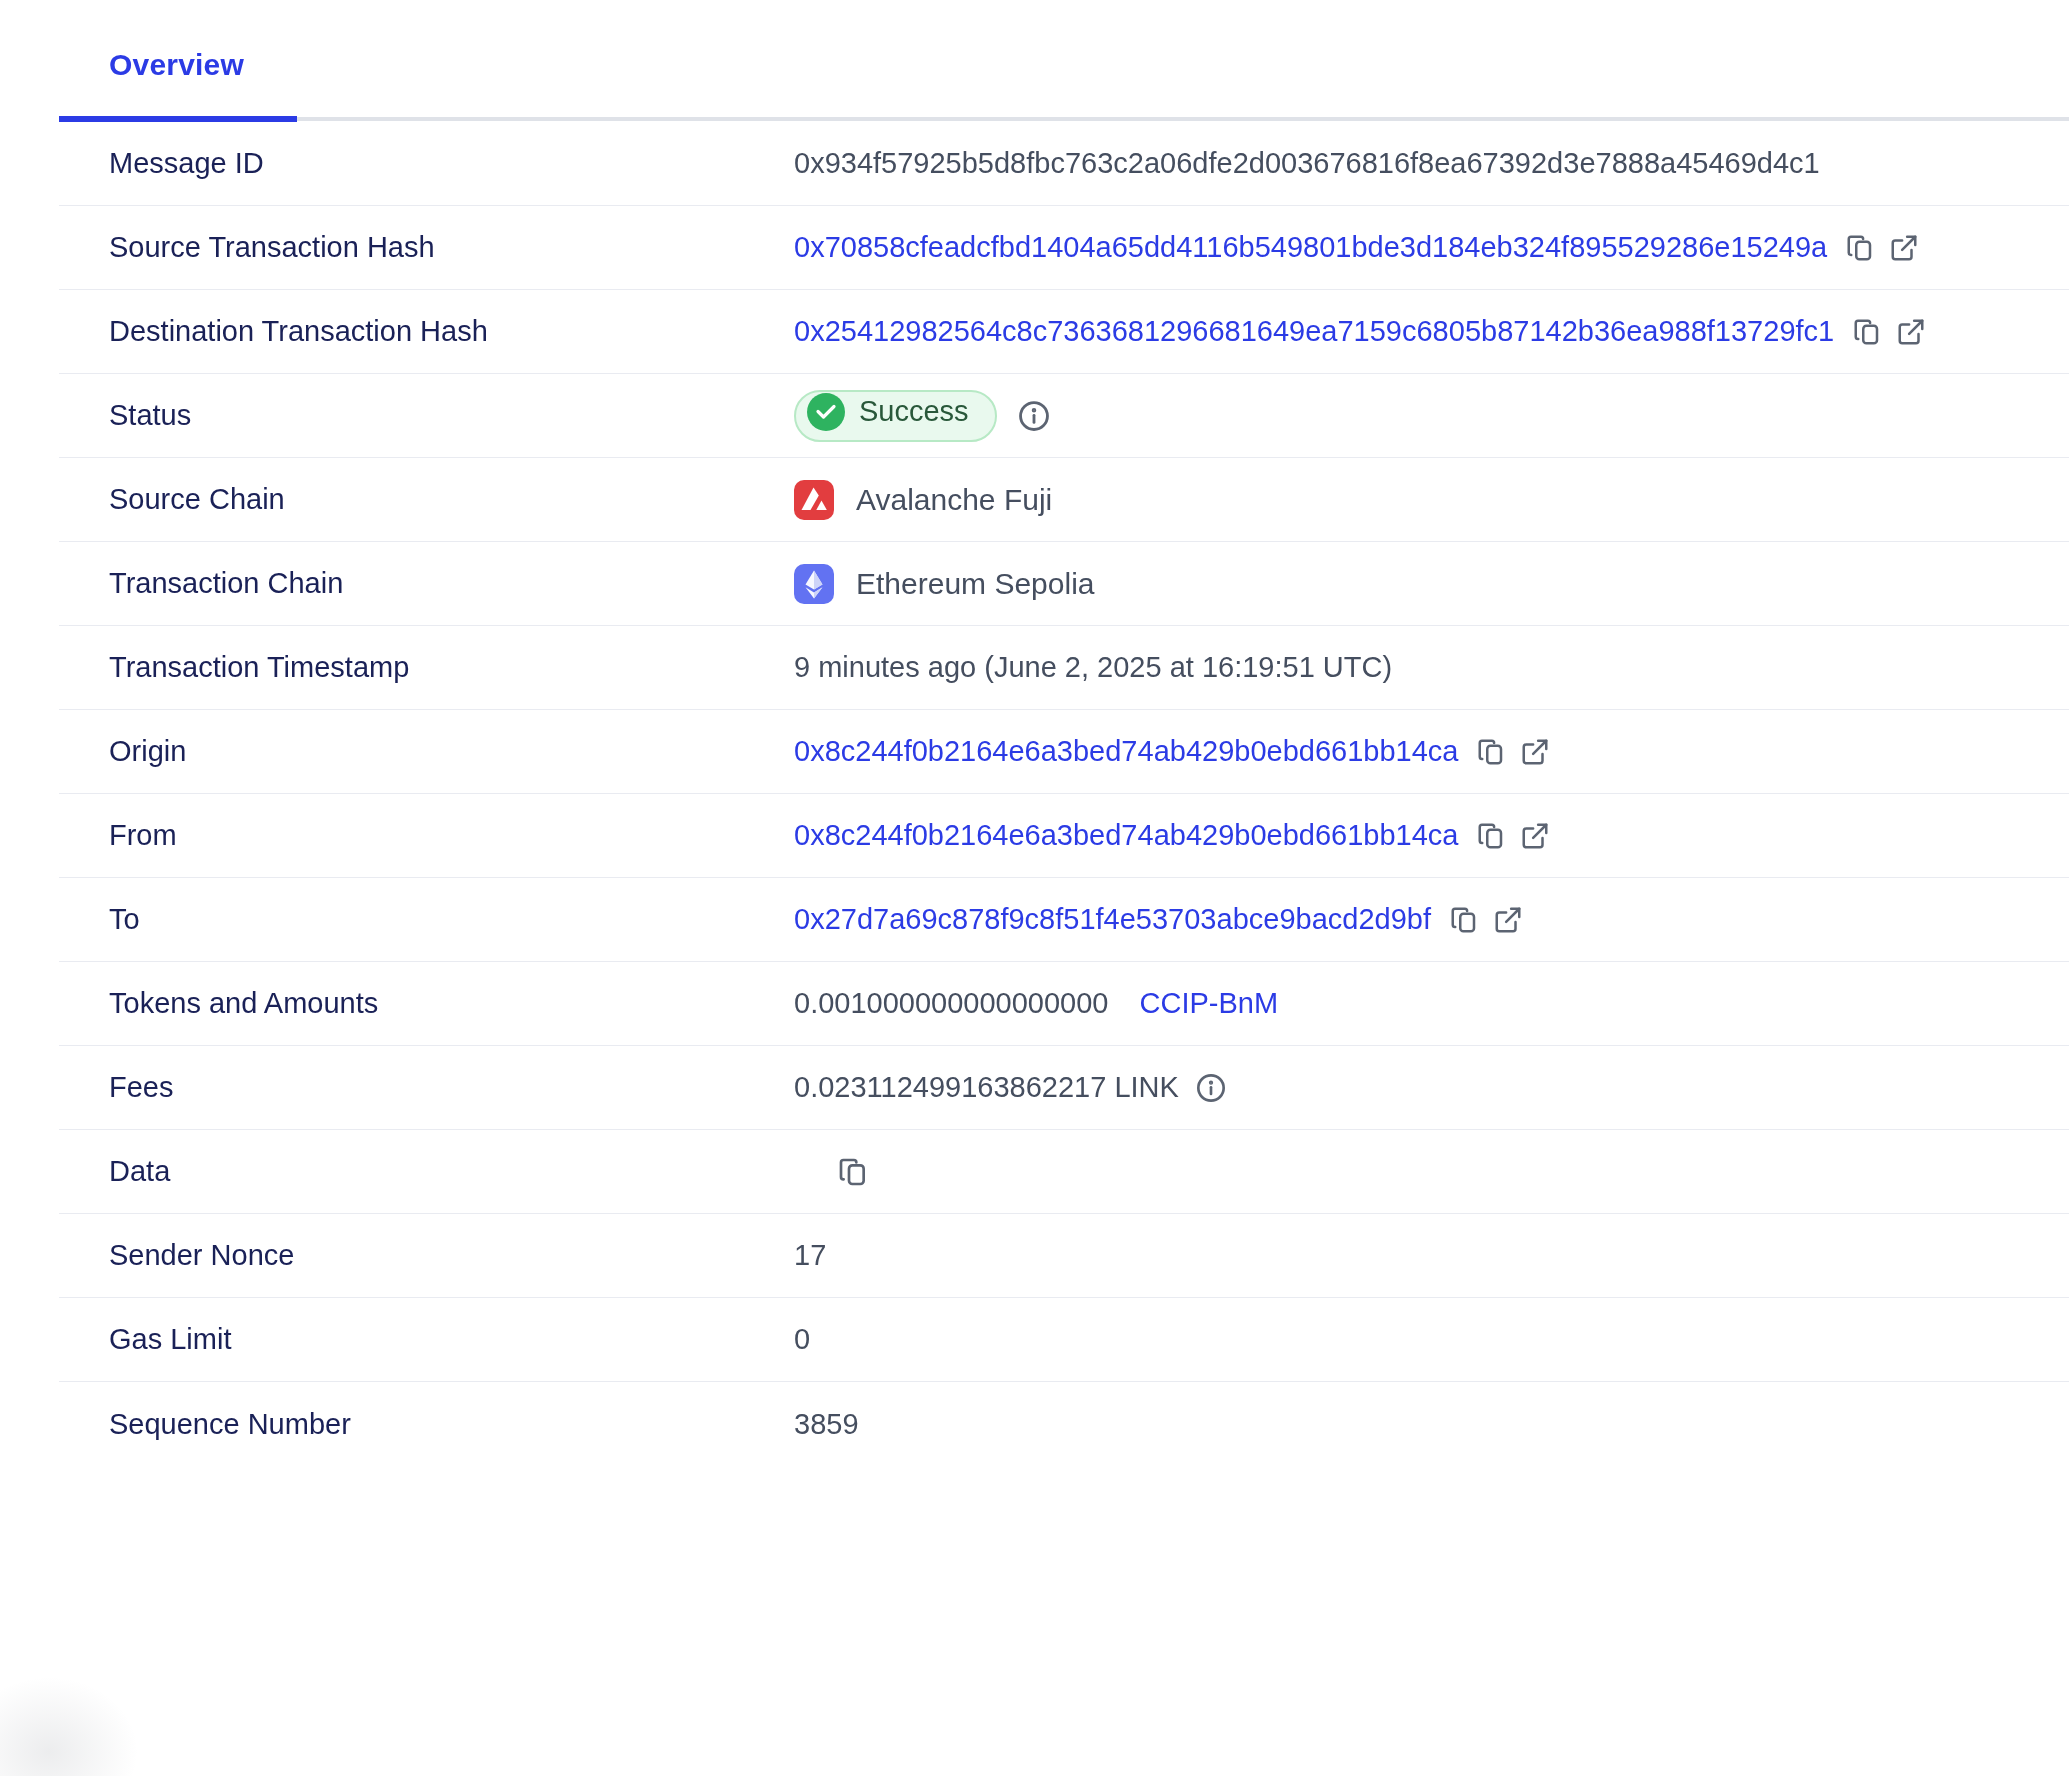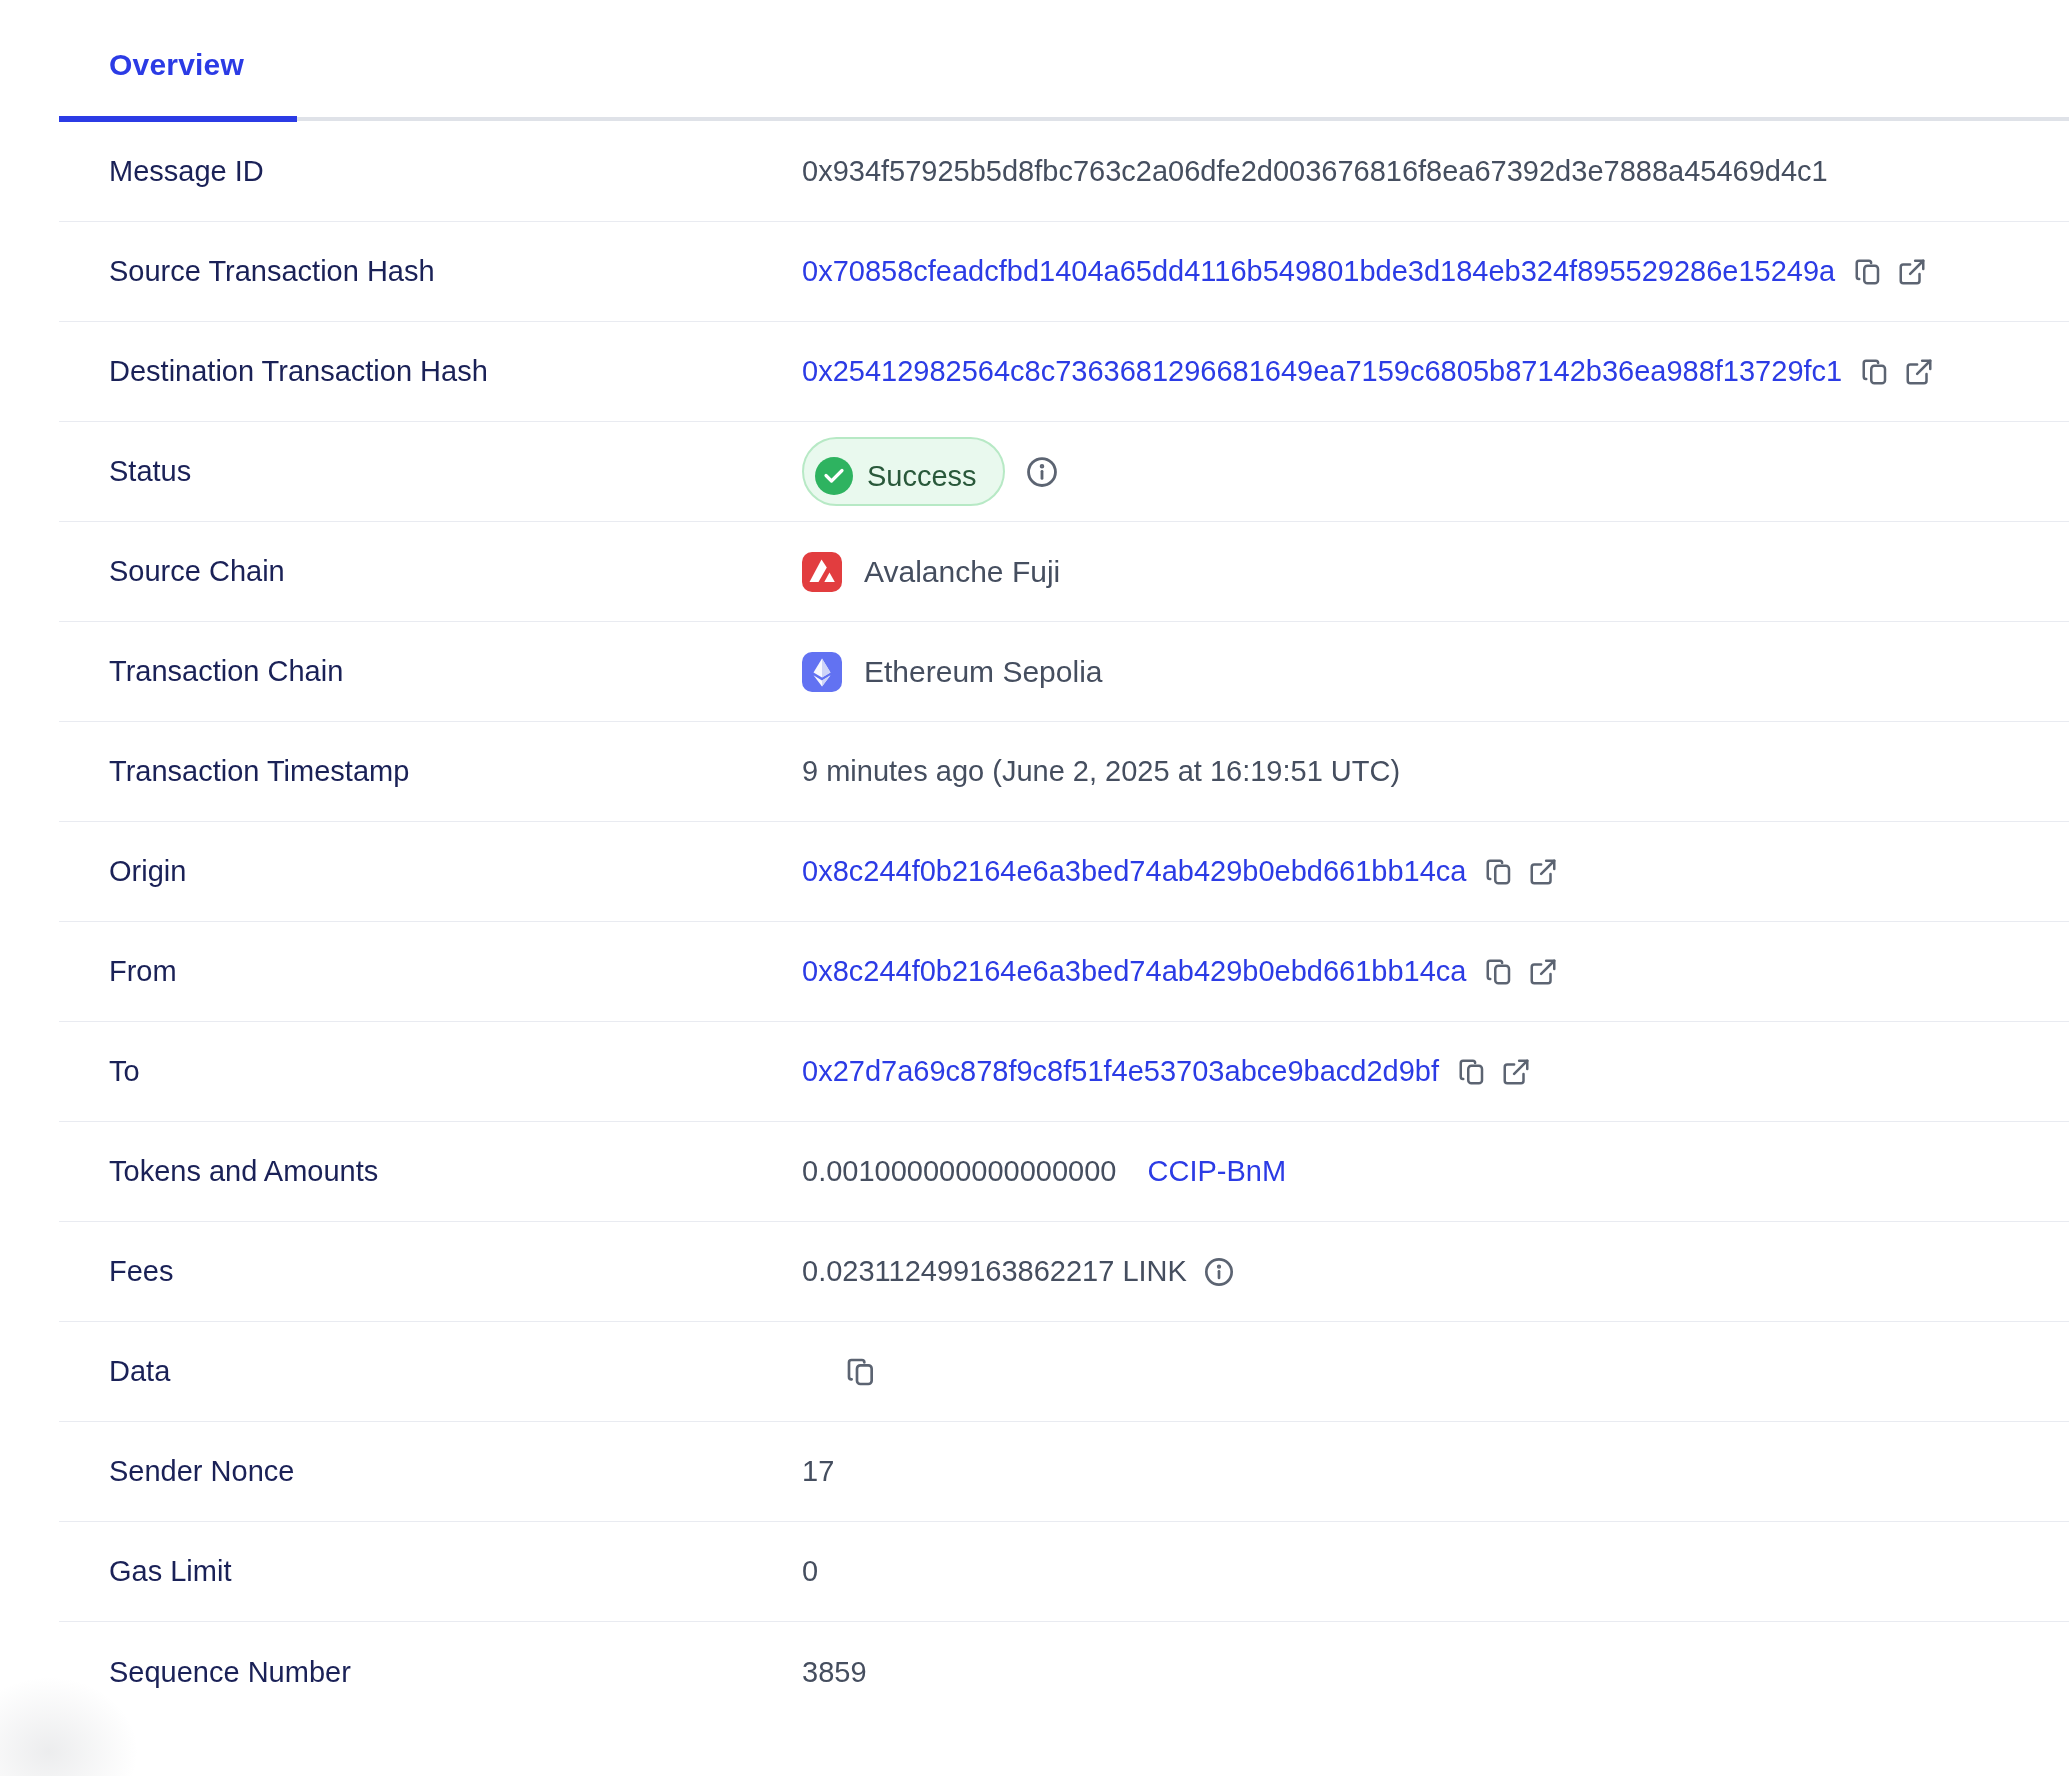--- a/index.html
+++ b/index.html
@@ -25,23 +25,22 @@
     background:#dfe2e8;
   }
   .tab-underline .active-seg {
     position:absolute; left:59px; width:238px; top:0; height:6px;
     background:#2b3be5;
   }
   
   .rows { margin-left:59px; }
   .row {
     display:flex; align-items:center;
-    height:100px;
+    height:84px;
     border-bottom:1px solid #e9ebf1;
-    gap:8px;
   }
   .row:last-child { border-bottom:none; }
   .row-label {
     width:735px; flex:none;
     padding-left:50px;
     font-size:29px; color:#1a2157;
   }
   .row-value {
     display:flex; align-items:center;
     font-size:29px; color:#454e5f;
@@ -56,21 +55,21 @@
   .icon-btn + .icon-btn { margin-left:14px; }
   .hash-icons { display:inline-flex; margin-left:18px; align-items:center; }
   svg.lineicon { stroke:#5c6472; stroke-width:2; fill:none;
                  stroke-linecap:round; stroke-linejoin:round; }
   
   .status-pill {
     display:inline-flex; align-items:center;
     background:#e9f9ee;
     border:2px solid #b7e9c5;
     border-radius:989px;
-    padding:18px 26px 9px 11px;
+    padding:1px 26px 9px 11px;
   }
   .status-check {
     width:38px; height:38px; border-radius:50%;
     background:#2eb360;
     display:flex; align-items:center; justify-content:center;
     margin-right:14px; flex:none;
   }
   .status-text { font-size:29px; color:#29583a; }
   .info-btn { margin-left:20px; }
   

